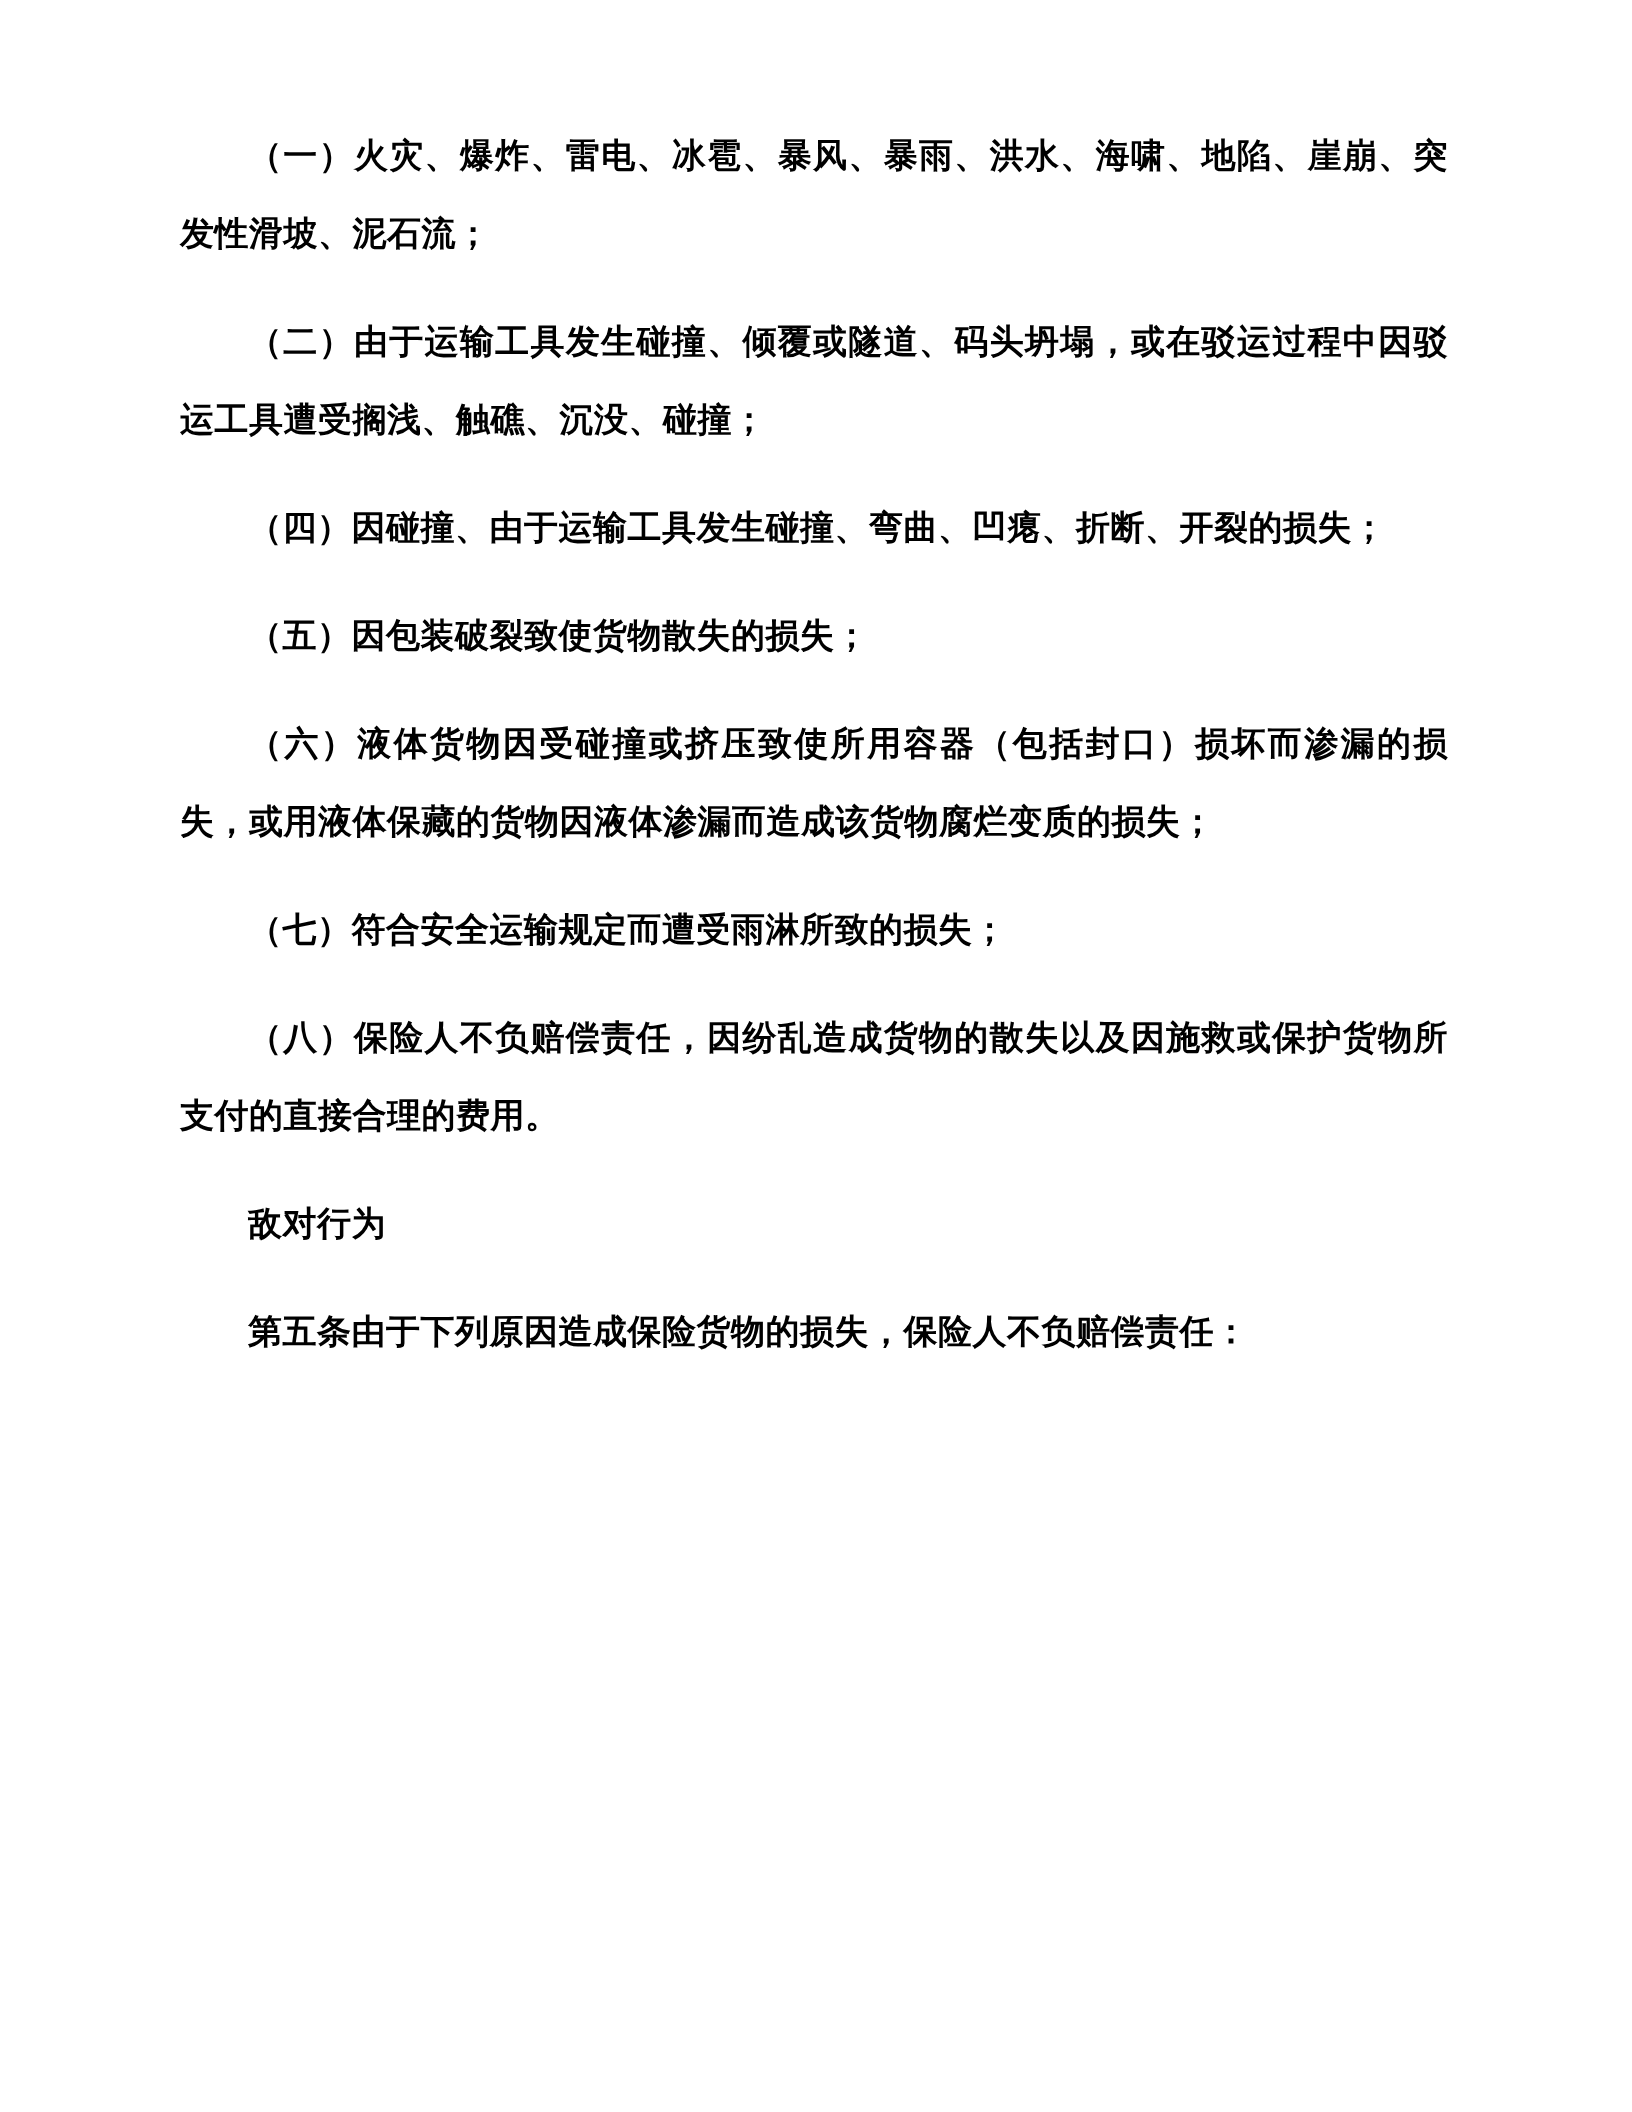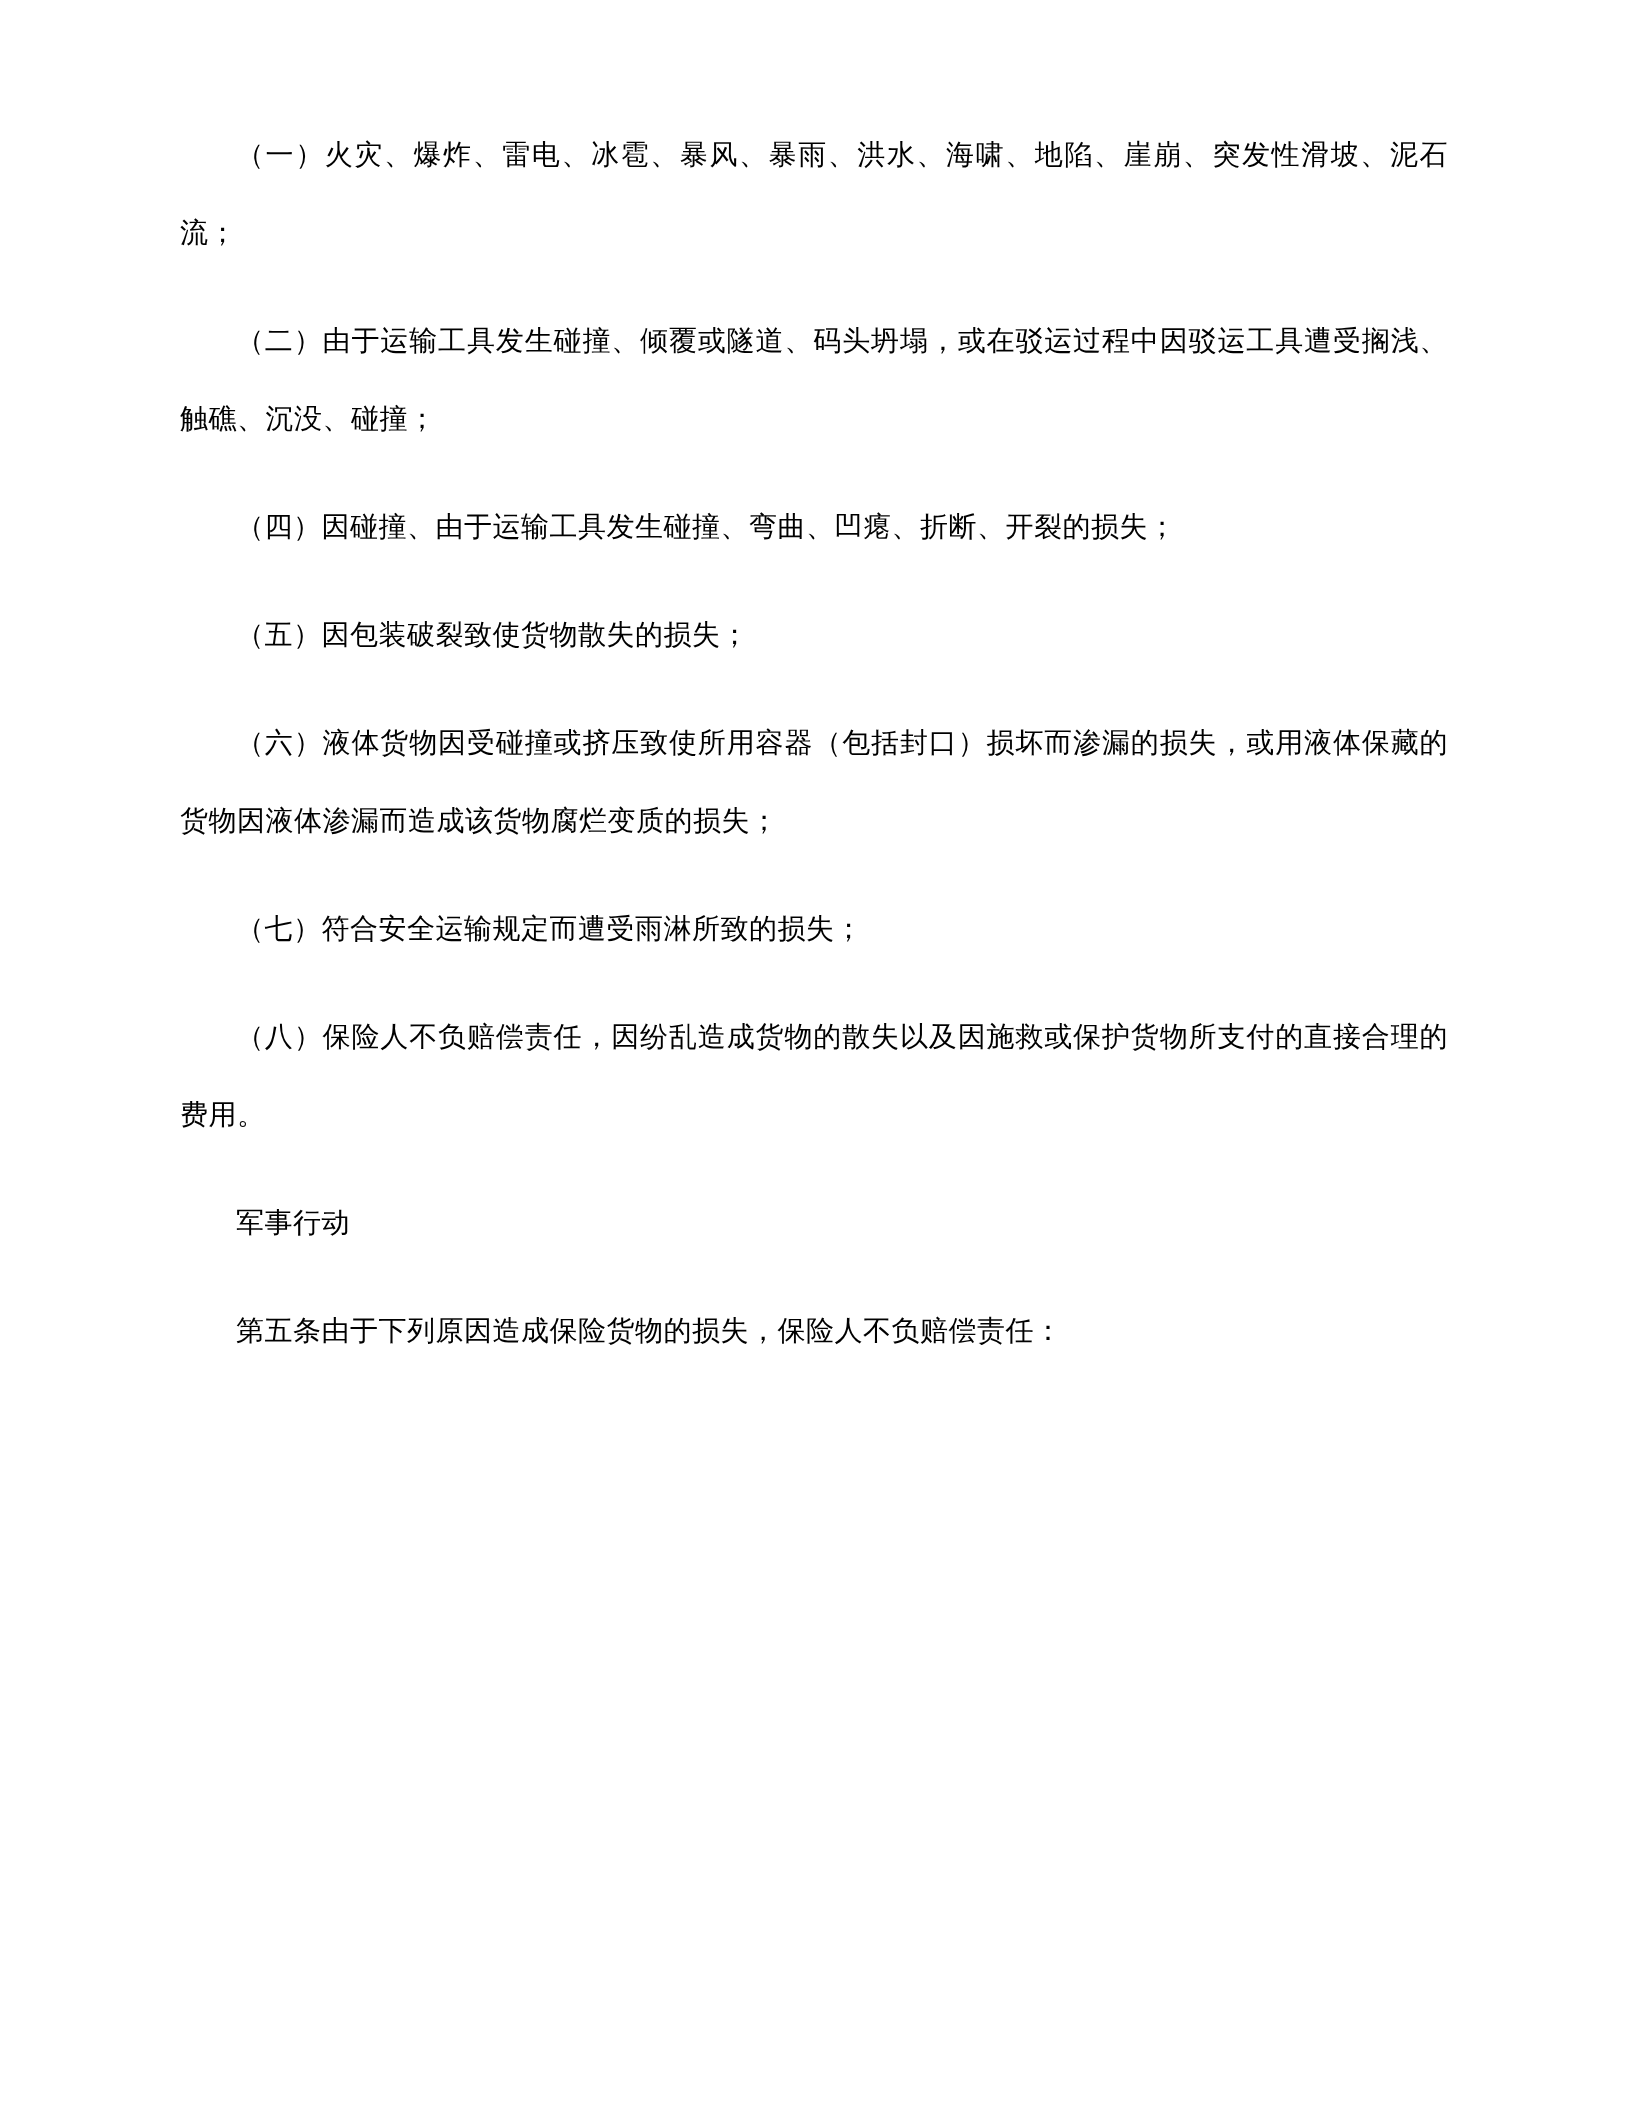--- a/index.html
+++ b/index.html
@@ -15,38 +15,38 @@
   }
   .page {
     box-sizing: border-box;
     width: 1632px;
     height: 2112px;
     background: #ffffff;
     padding: 116px 178px 0 180px;
   }
   .para {
     margin: 0 6px 30px 0;
-    font-size: 28px;
+    font-size: 34px;
     line-height: 78px;
-    font-weight: 400;
+    font-weight: 700;
     color: #000000;
     text-indent: 2em;
     text-align: justify;
     letter-spacing: 0.5px;
     word-break: break-all;
   }
 </style>
 </head>
 <body>
 
 <div class="page">
   <div>
       <p class="para">（一）火灾、爆炸、雷电、冰雹、暴风、暴雨、洪水、海啸、地陷、崖崩、突发性滑坡、泥石流；</p>
       <p class="para">（二）由于运输工具发生碰撞、倾覆或隧道、码头坍塌，或在驳运过程中因驳运工具遭受搁浅、触礁、沉没、碰撞；</p>
       <p class="para">（四）因碰撞、由于运输工具发生碰撞、弯曲、凹瘪、折断、开裂的损失；</p>
       <p class="para">（五）因包装破裂致使货物散失的损失；</p>
       <p class="para">（六）液体货物因受碰撞或挤压致使所用容器（包括封口）损坏而渗漏的损失，或用液体保藏的货物因液体渗漏而造成该货物腐烂变质的损失；</p>
       <p class="para">（七）符合安全运输规定而遭受雨淋所致的损失；</p>
       <p class="para">（八）保险人不负赔偿责任，因纷乱造成货物的散失以及因施救或保护货物所支付的直接合理的费用。</p>
-      <p class="para">军事行动</p>
+      <p class="para">敌对行为</p>
       <p class="para">第五条由于下列原因造成保险货物的损失，保险人不负赔偿责任：</p>
     </div>
 </div>
 
 </body></html>

